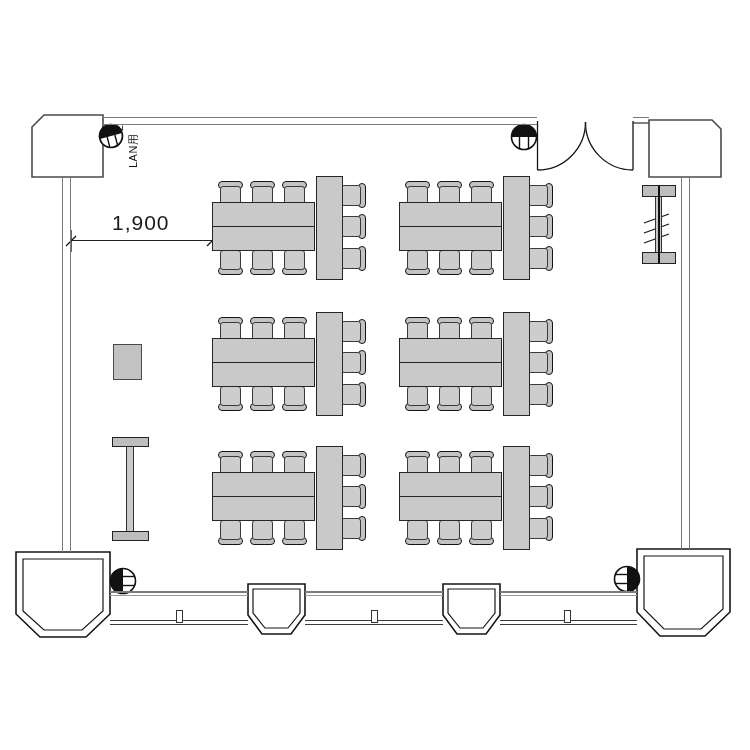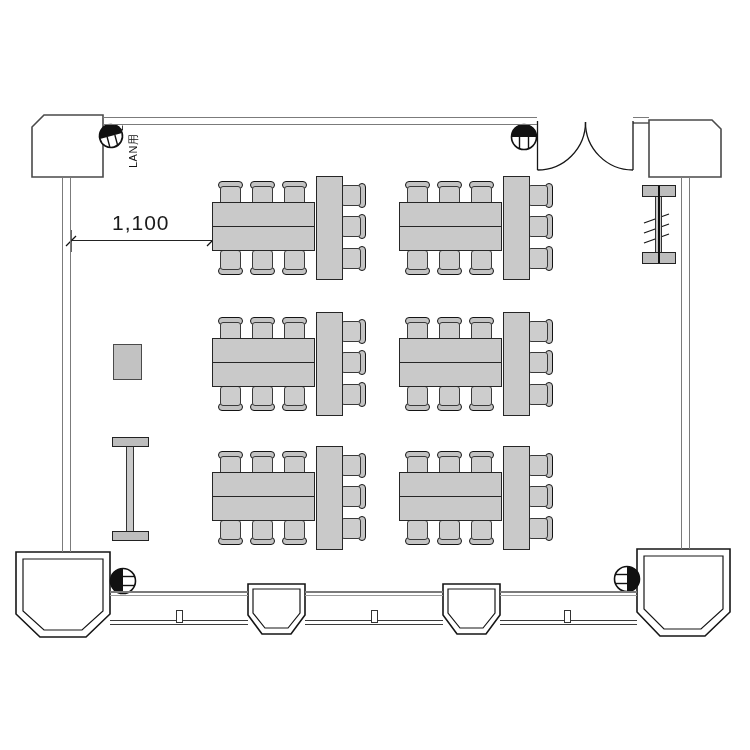--- a/index.html
+++ b/index.html
@@ -138,21 +138,21 @@
   <div class="flange" style="left:112px;top:437px;width:37px;height:10px;"></div>
   <div class="web" style="left:126px;top:446px;width:8px;height:86px;"></div>
   <div class="flange" style="left:112px;top:531px;width:37px;height:10px;"></div>
 
   <div class="flange" style="left:642px;top:185px;width:34px;height:12px;"></div>
   <div class="web" style="left:655px;top:196px;width:7px;height:57px;"></div>
   <div class="flange" style="left:642px;top:252px;width:34px;height:12px;"></div>
   <div class="webline" style="left:657.5px;top:186px;width:2.2px;height:77px;"></div>
 
   <div class="dimline" style="left:71px;top:240px;width:141px;"></div>
-  <div class="dimtext" style="left:112px;top:211px;">1,100</div>
+  <div class="dimtext" style="left:112px;top:211px;">1,900</div>
 
   <div class="vtext" style="left:113px;top:131px;">2</div>
   <div class="vtext" style="left:126px;top:168px;">LAN用</div>
 
   <div id="furniture">
       <div style="position: absolute; left: 212px; top: 176px; width: 155px; height: 104px;">
         <div class="chair o-top" style="left: 6px; top: 5px;">
           <div class="back"></div>
           <div class="seat"></div>
         </div>

